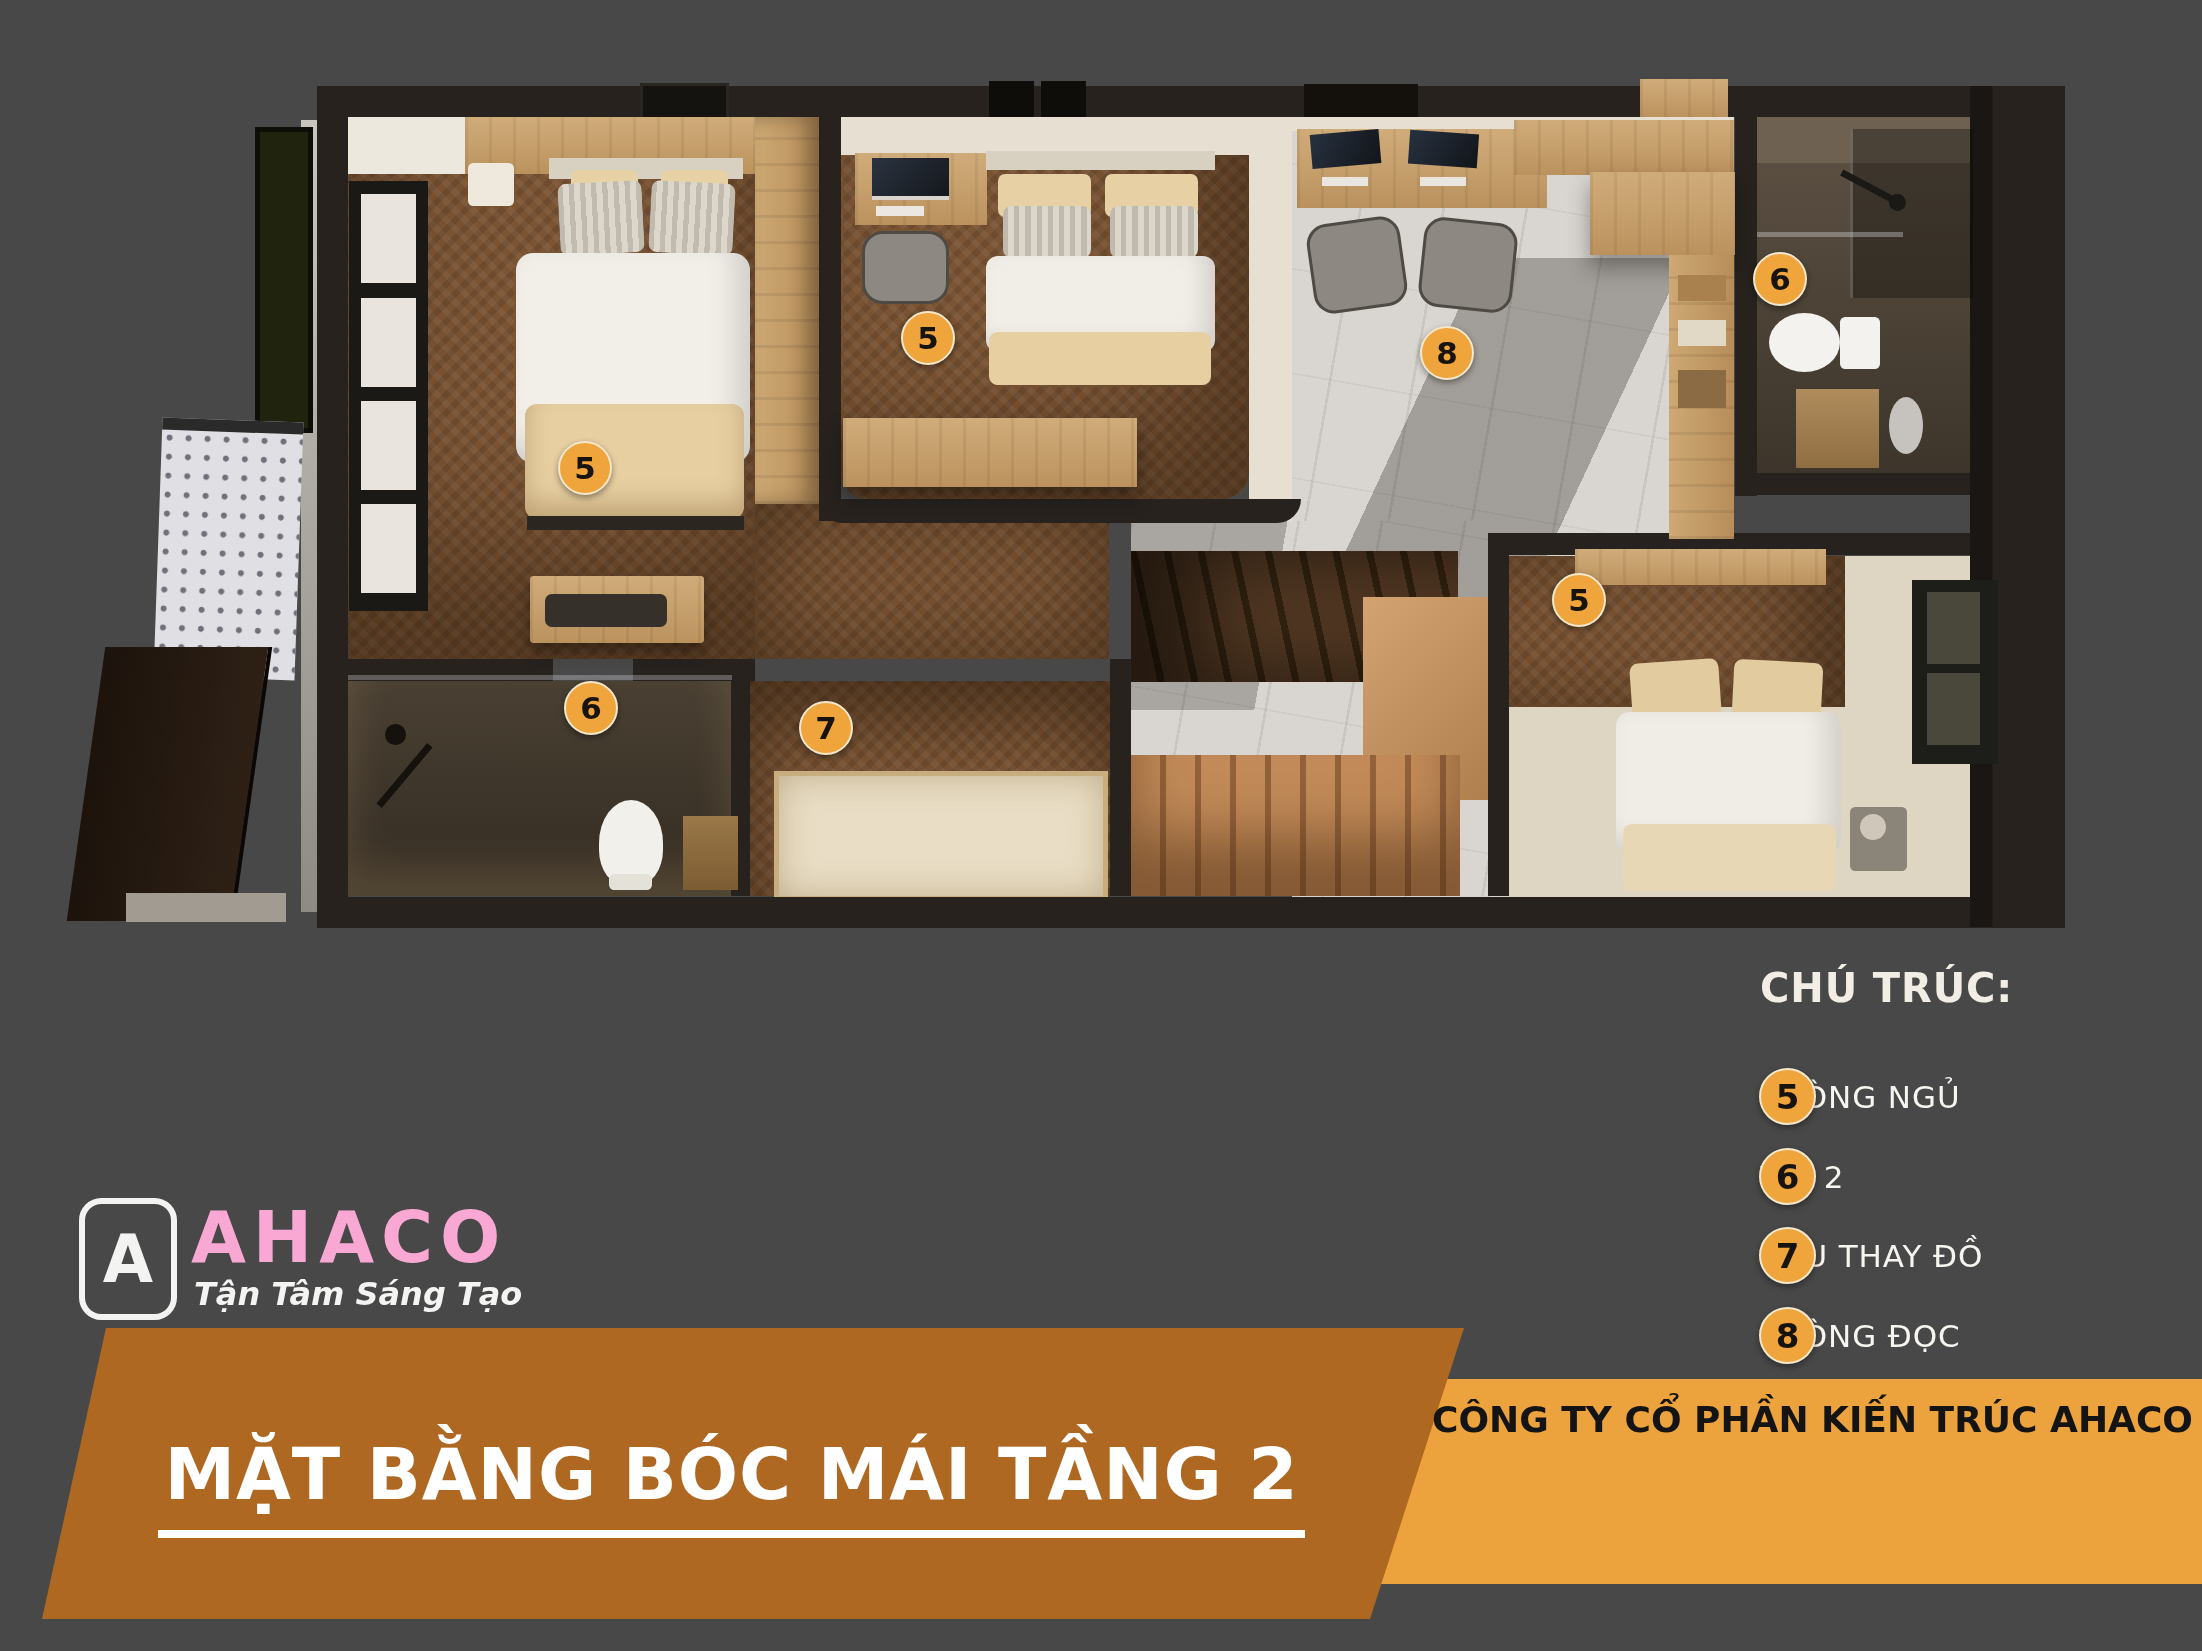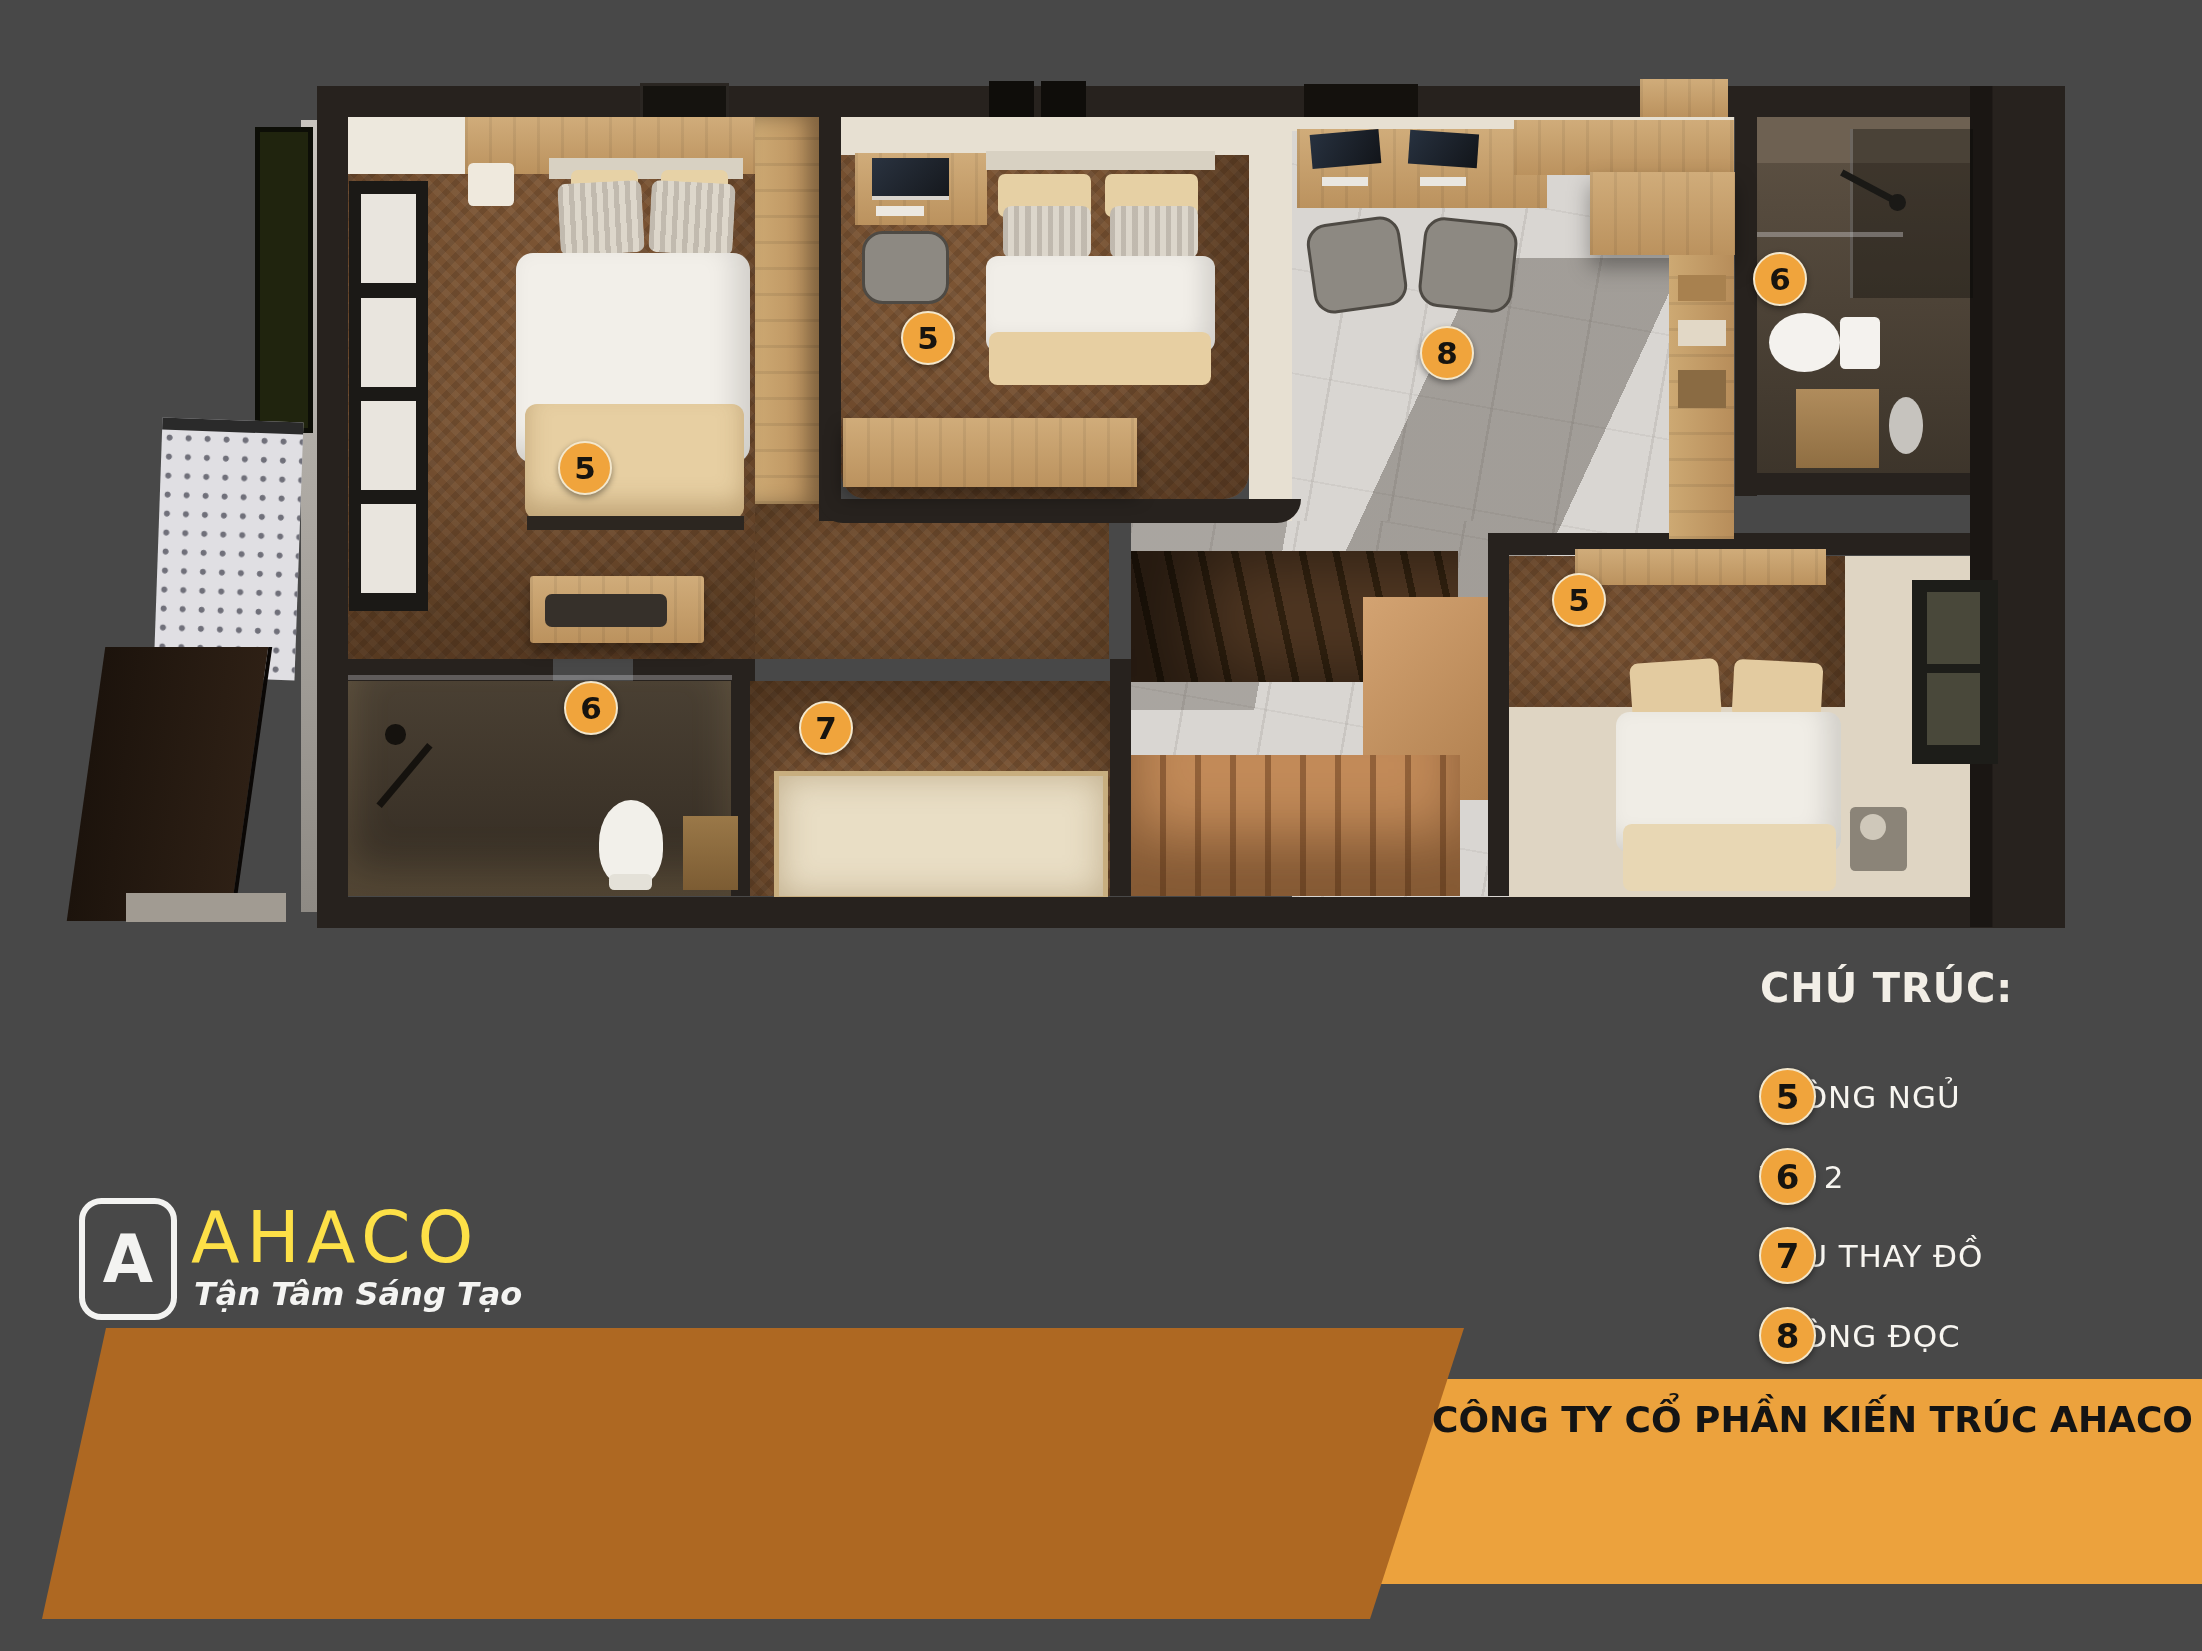--- a/index.html
+++ b/index.html
@@ -195,24 +195,28 @@
   </div>
   <div class="legend-row" style="left:1759px;top:1309px;">
     <div class="badge legend-badge">8</div>
     <div class="legend-label">PHÒNG ĐỌC</div>
   </div>
 
   <div class="abs" style="left:79px;top:1198px;width:86px;height:110px;border:6px solid #f3f3f1;border-radius:22.4px;
               display:flex;align-items:center;justify-content:center;">
     <span style="font-size:65px;font-weight:800;color:#f3f3f1;">A</span>
   </div>
-  <div class="abs" style="left:191px;top:1196px;font-size:71px;font-weight:400;color:#fde047;letter-spacing:6.9px;">AHACO</div>
+  <div class="abs" style="left:191px;top:1196px;font-size:71px;font-weight:700;color:#f9a8d4;letter-spacing:6.9px;">AHACO</div>
   <div class="abs" style="left:194px;top:1275px;font-size:32px;font-weight:700;font-style:italic;color:#f4f4f2;">Tận Tâm Sáng Tạo</div>
 
   <div class="abs" style="left:0;top:1379px;width:2203px;height:205px;background:#eca23d;
               clip-path:polygon(1439px 0,2203px 0,2203px 205px,1377px 205px);"></div>
   <div class="abs" style="left:0;top:1328px;width:2203px;height:291px;
               background:linear-gradient(90deg,#ae6822 0%,#ae6822 86%,#94551b 100%);
               clip-path:polygon(106px 0,1464px 0,1370px 291px,42px 291px);"></div>
+  <div class="abs" style="left:129px;top:1433px;width:1205px;text-align:center;">
+    <span style="display:inline-block;font-size:71px;font-weight:800;color:#ffffff;letter-spacing:0.9px;
+                 border-bottom:8.6px solid #ffffff;padding:0 6.9px 13.8px;white-space:nowrap;">MẶT BẰNG BÓC MÁI TẦNG 2</span>
+  </div>
   <div class="abs" style="left:1420px;top:1399px;width:785px;text-align:center;font-size:36px;font-weight:800;color:#141414;white-space:nowrap;">CÔNG TY CỔ PHẦN KIẾN TRÚC AHACO</div>
 
 </div>
 
 
 </body></html>

